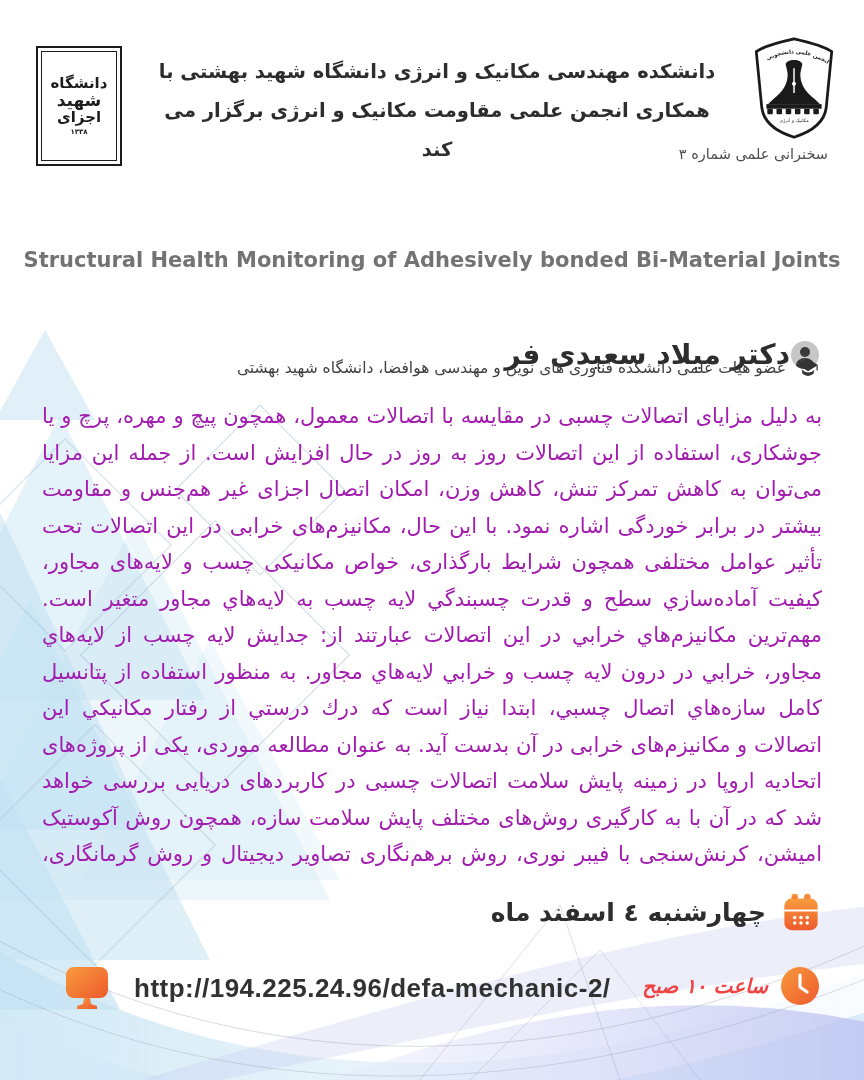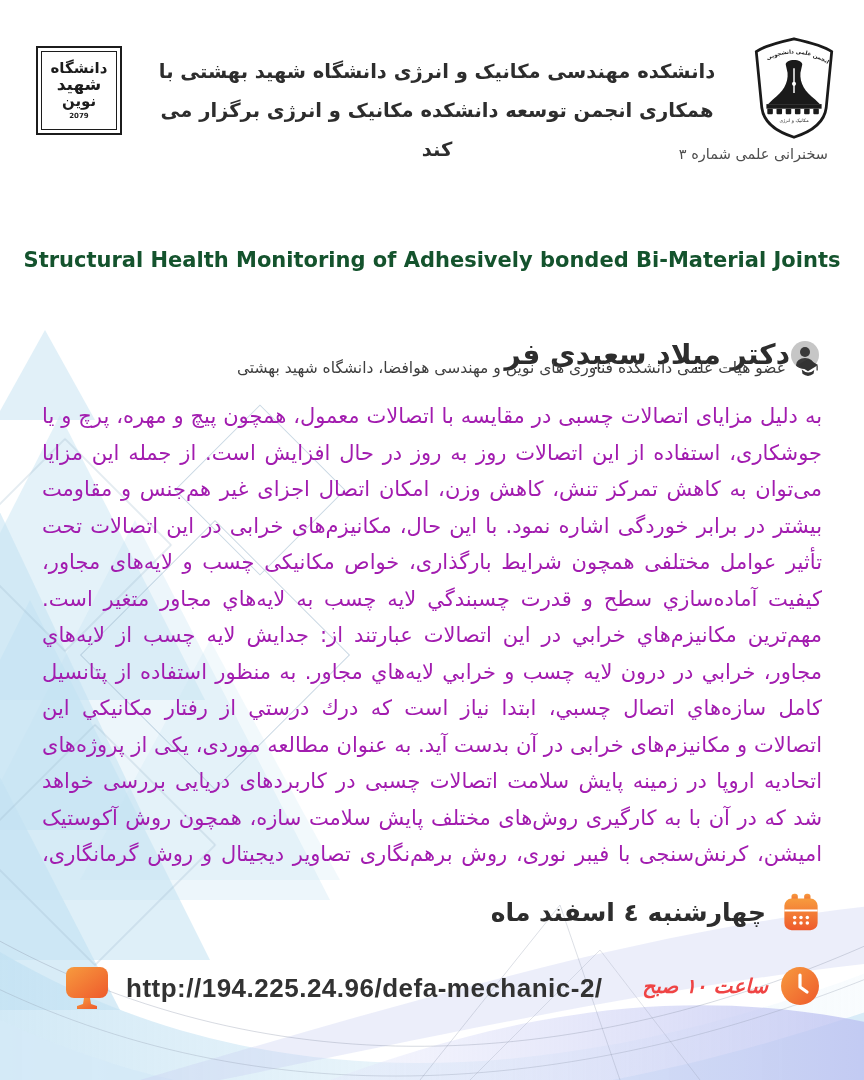--- a/index.html
+++ b/index.html
@@ -10,21 +10,21 @@
     background:#ffffff;
     overflow:hidden;
     font-family:"DejaVu Sans","Liberation Sans",sans-serif;
     color:#333;
   }
   .bg{position:absolute;inset:0;z-index:0;pointer-events:none;}
   .content{position:absolute;inset:0;z-index:1;}
 
   
   .uni-logo{
-    position:absolute;left:36px;top:46px;width:86px;height:89px;
+    position:absolute;left:36px;top:46px;width:86px;height:120px;
     border:2.5px solid #1c1c1c;background:#fff;box-sizing:border-box;padding:3px;
   }
   .uni-logo-inner{
     width:100%;height:100%;border:1.5px solid #1c1c1c;box-sizing:border-box;
     display:flex;flex-direction:column;align-items:center;justify-content:center;
     font-weight:bold;line-height:1.05;text-align:center;color:#1c1c1c;
   }
   .uni-logo-inner .l1{font-size:15px;}
   .uni-logo-inner .l2{font-size:17px;}
   .uni-logo-inner .l3{font-size:15px;}
@@ -42,21 +42,21 @@
 
   
   .title-fa{
     position:absolute;left:0;right:0;top:168px;margin:0;
     text-align:center;direction:rtl;
     font-size:45px;font-weight:bold;color:#F3602B;line-height:1.35;
   }
   .title-en{
     position:absolute;left:0;right:0;top:248px;margin:0;
     text-align:center;
-    font-size:21px;font-weight:bold;color:#14532d;letter-spacing:0px;
+    font-size:21px;font-weight:bold;color:#737373;letter-spacing:0px;
   }
 
   
   .speaker-name-row{
     position:absolute;right:44px;top:302px;direction:rtl;
     display:flex;align-items:center;margin-top:36px;
   }
   .speaker-name{font-size:28px;font-weight:bold;color:#2d2d2d;}
   .speaker-affil-row{
     position:absolute;right:44px;top:356px;direction:rtl;
@@ -77,21 +77,21 @@
     display:flex;align-items:center;gap:16px;
   }
   .date-text{font-size:25px;font-weight:bold;color:#2d2d2d;}
   .time-row{
     position:absolute;right:44px;top:966px;direction:rtl;
     display:flex;align-items:center;gap:12px;
   }
   .time-text{font-size:20px;font-weight:bold;color:#ef4444;font-style:italic;}
   .url-row{
     position:absolute;left:62px;top:966px;
-    display:flex;align-items:center;gap:14px;
+    display:flex;align-items:center;gap:22px;
   }
   .url-text{
     font-size:26px;font-weight:bold;color:#323232;
     font-family:"Liberation Sans","DejaVu Sans",sans-serif;letter-spacing:0.5px;
   }
   .icon{flex:0 0 auto;display:block;}
 </style>
 </head>
 <body>
 
@@ -139,22 +139,22 @@
       </g>
     </svg>
   </div>
 
   <div class="content">
 
     <div class="uni-logo">
       <div class="uni-logo-inner">
         <div class="l1">دانشگاه</div>
         <div class="l2">شهید</div>
-        <div class="l3">نوین</div>
-        <div class="yr">2079</div>
+        <div class="l3">اجزای</div>
+        <div class="yr">۱۳۳۸</div>
       </div>
     </div>
 
     <div class="assoc-logo">
       <svg width="92" height="104" viewBox="0 0 100 113" xmlns="http://www.w3.org/2000/svg">
         <defs>
           <path id="topArc" d="M14,30 Q50,8 86,30"></path>
         </defs>
         <path d="M50,3 C68,7 83,11 91,17 L85,78 C83,94 69,104 50,110 C31,104 17,94 15,78 L9,17 C17,11 32,7 50,3 Z" fill="#ffffff" stroke="#1a1a1a" stroke-width="3"></path>
         <text font-size="6" fill="#1a1a1a" font-weight="bold">
@@ -173,21 +173,21 @@
           <rect x="51" y="79" width="6" height="6" rx="1"></rect>
           <rect x="61" y="79" width="6" height="6" rx="1"></rect>
           <rect x="71" y="79" width="6" height="6" rx="1"></rect>
         </g>
         <text x="50" y="94" font-size="5" fill="#1a1a1a" text-anchor="middle">مکانیک و انرژی</text>
       </svg>
     </div>
 
     <div class="header-text">
       <div>دانشکده مهندسی مکانیک و انرژی دانشگاه شهید بهشتی با</div>
-      <div>همکاری انجمن توسعه دانشکده مکانیک و انرژی برگزار می کند</div>
+      <div>همکاری انجمن علمی مقاومت مکانیک و انرژی برگزار می کند</div>
     </div>
 
     <div class="series-label">سخنرانی علمی شماره ۳</div>
 
     <h2 class="title-en">Structural Health Monitoring of Adhesively bonded Bi-Material Joints</h2>
 
     <div class="speaker-name-row">
       <svg class="icon" width="30" height="30" viewBox="0 0 30 30">
         <defs>
             <clipPath id="pc">

